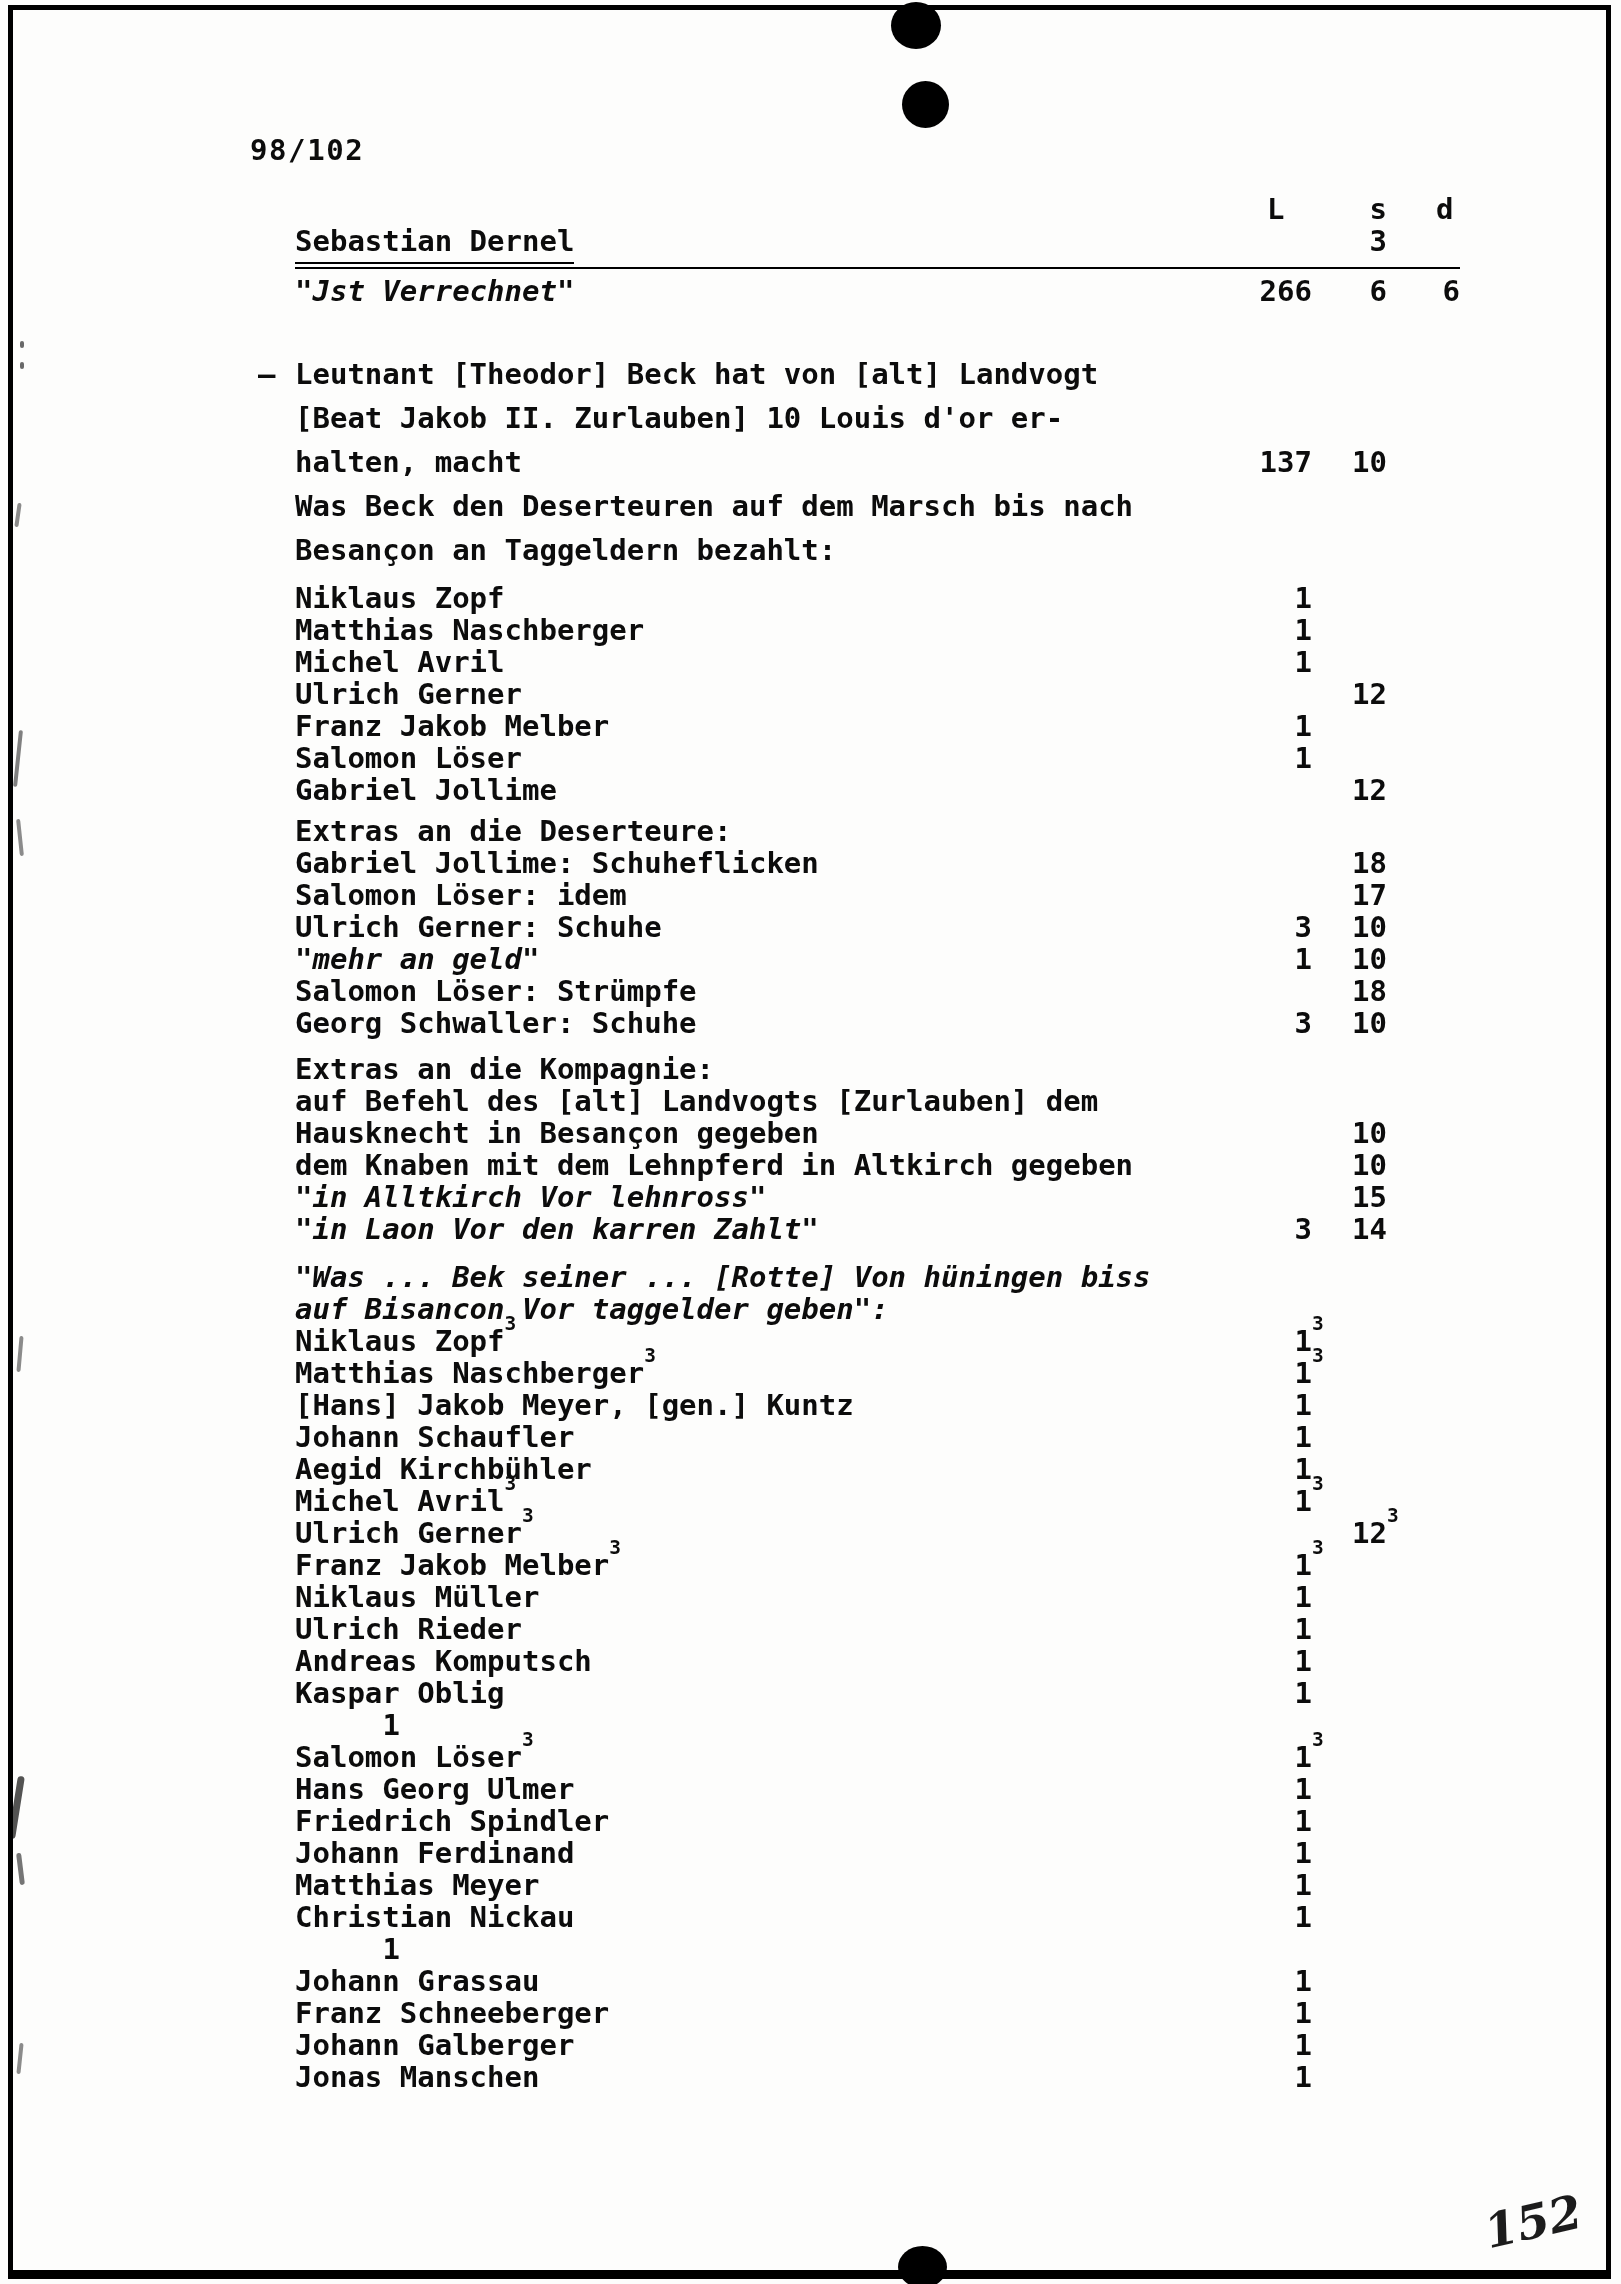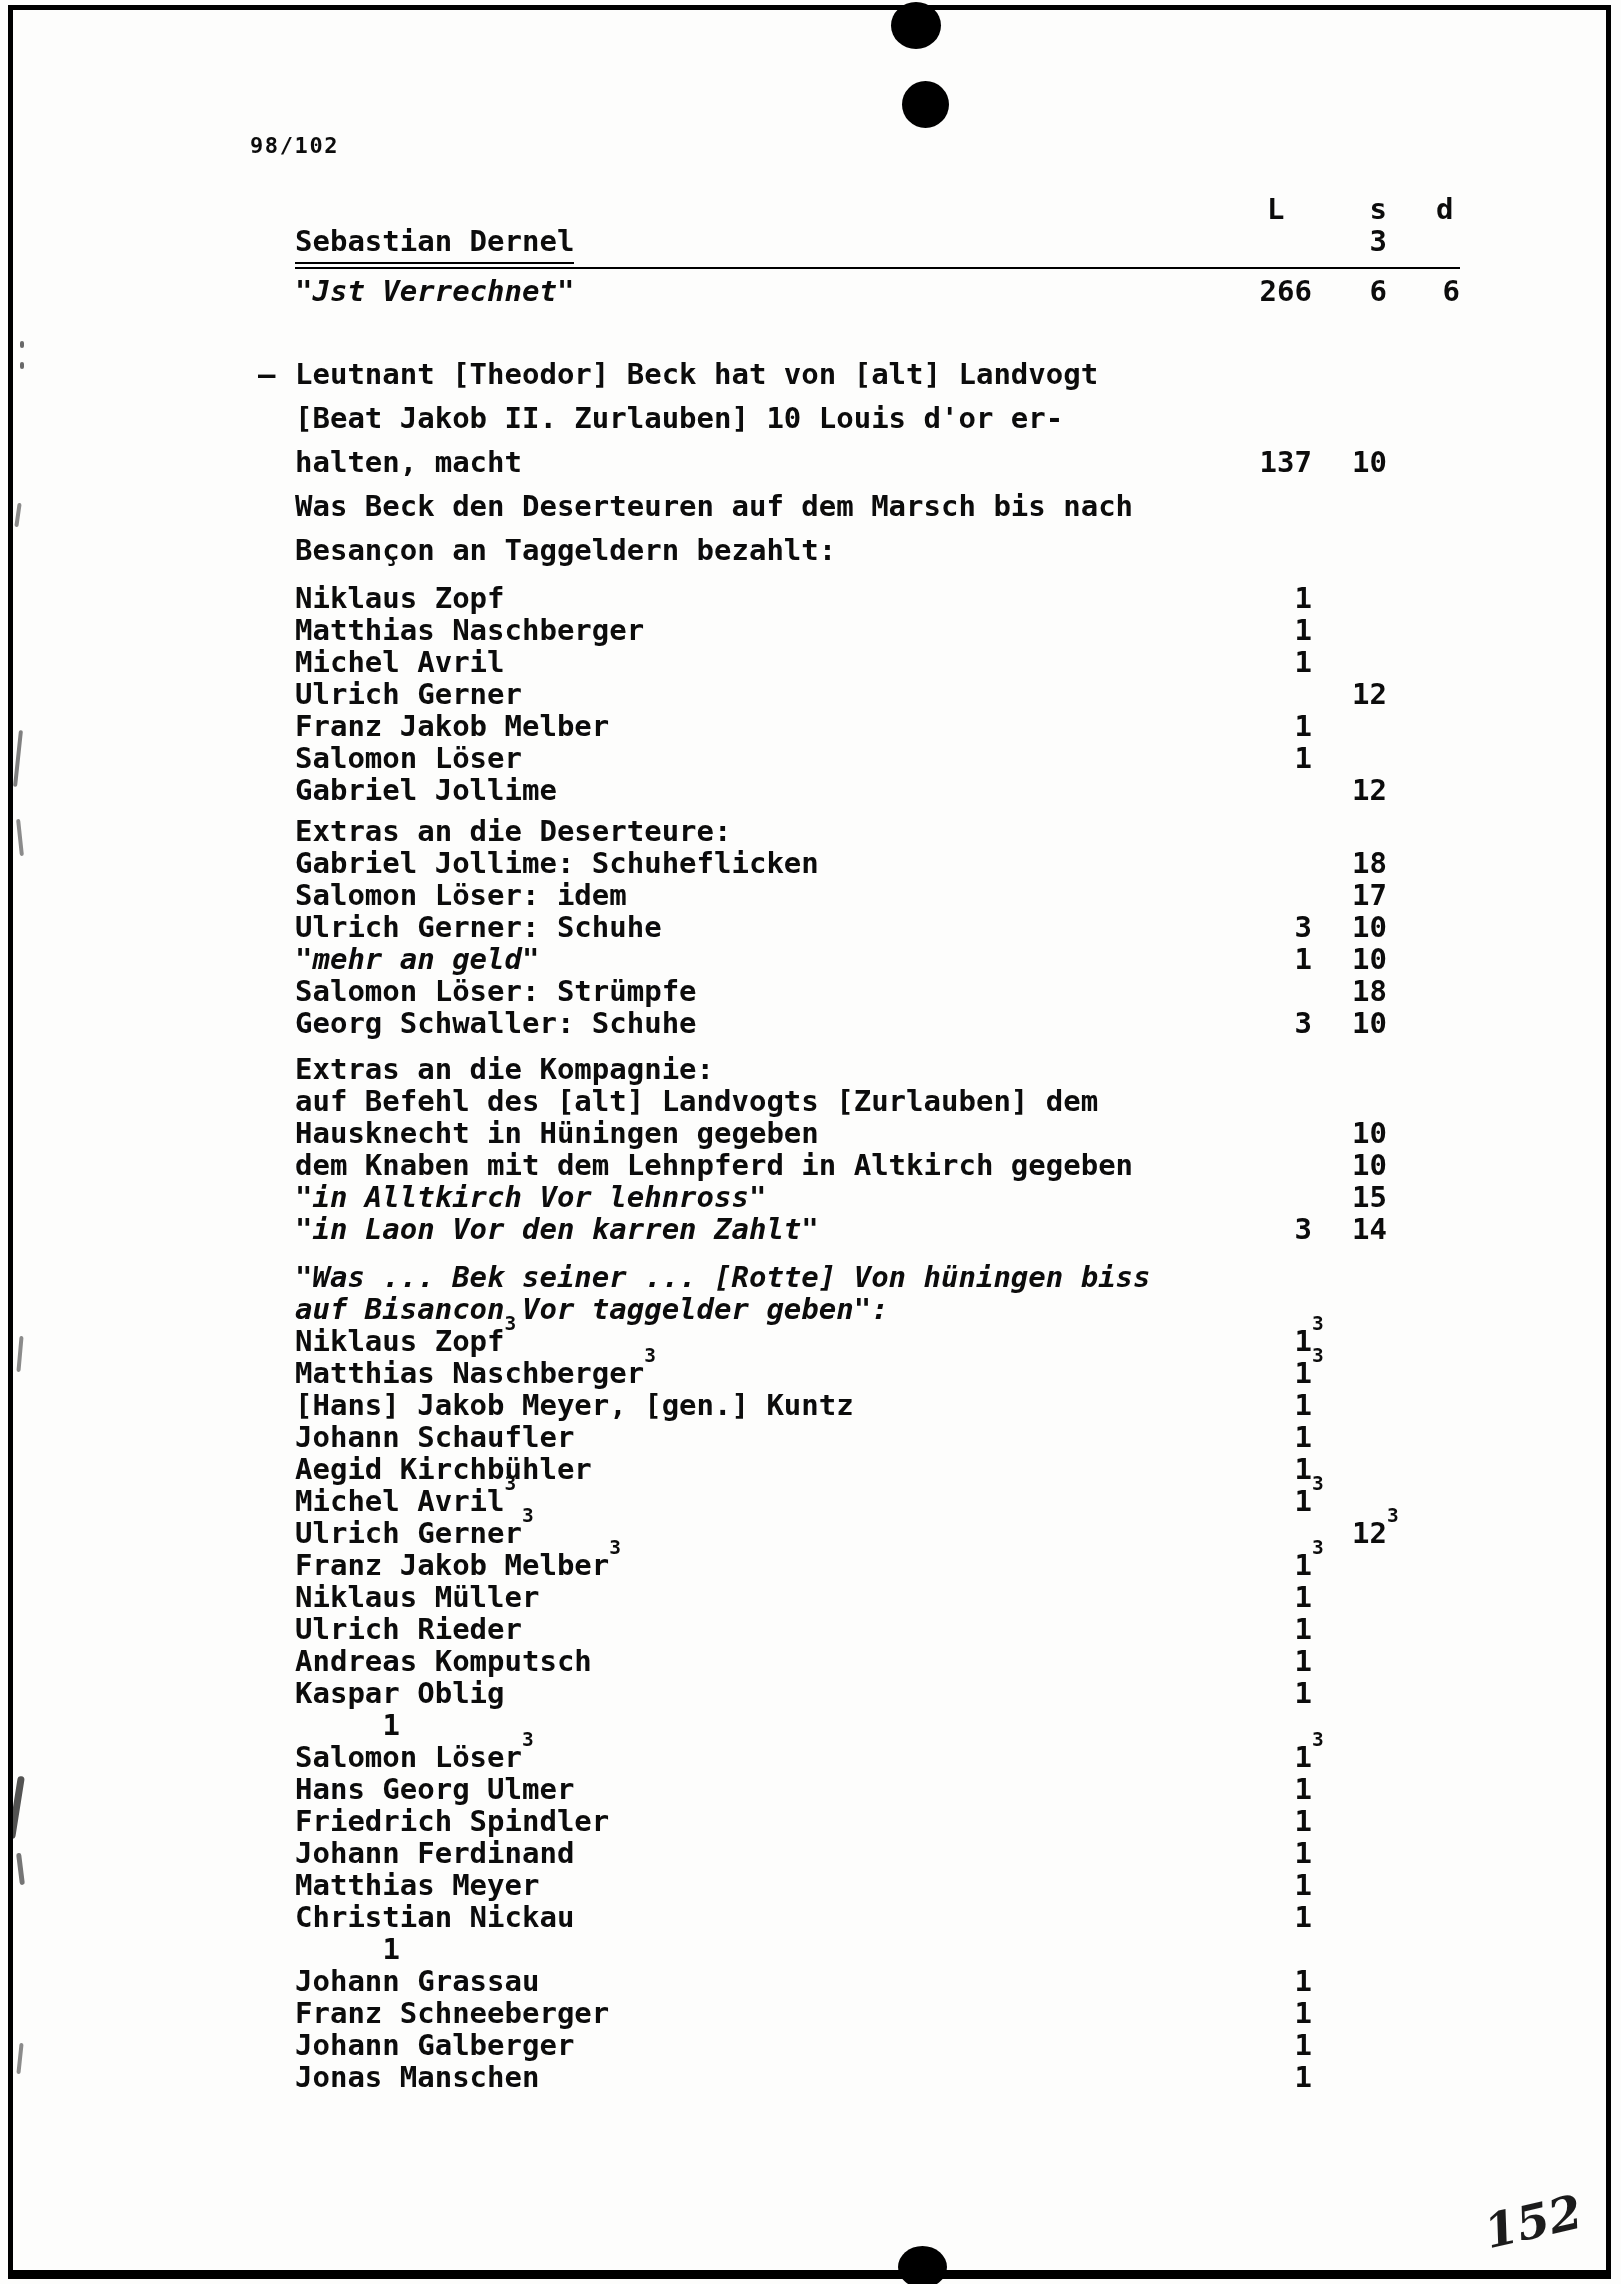--- a/index.html
+++ b/index.html
@@ -7,21 +7,21 @@
   body { width:1622px; height:2284px; position:relative; overflow:hidden;
          font-family:"DejaVu Sans Mono", monospace; font-weight:700; color:#0c0c0c; }
   .sheet { position:absolute; inset:0; background:#fdfdfc; }
   .frame { position:absolute; left:8px; top:4.9px; right:11.4px; bottom:4.9px;
            border:5.7px solid #000; border-bottom-width:9.7px; }
   .hole { position:absolute; background:#000; border-radius:50%; }
   .hole-1 { width:50px; height:47px; left:891px; top:1.6px; }
   .hole-2 { width:47px; height:47px; left:902px; top:81px; }
   .hole-3 { width:49px; height:42px; left:898px; top:2246px; }
 
-  .page-number { position:absolute; left:250px; top:133px; font-size:22px; letter-spacing:1.6px; }
+  .page-number { position:absolute; left:250px; top:133px; font-size:29px; letter-spacing:1.6px; }
 
   .content { position:absolute; left:295px; top:193px; width:1165px; }
   .section { width:100%; }
   .row { display:flex; align-items:baseline; position:relative;
          line-height:32px; font-size:29px; white-space:nowrap; }
   .row.para { line-height:44px; }
   .txt { flex:1 1 auto; overflow:visible; }
   .col { flex:0 0 auto; text-align:right; white-space:nowrap; }
   .col-L { width:105px; }
   .col-s { width:75px; }
@@ -240,21 +240,21 @@
   </div>
         <div class="row">
 
     <div class="txt"><span>auf Befehl des [alt] Landvogts [Zurlauben] dem</span></div>
     <div class="col col-L"></div>
     <div class="col col-s"></div>
     <div class="col col-d"></div>
   </div>
         <div class="row">
 
-    <div class="txt"><span>Hausknecht in Hüningen gegeben</span></div>
+    <div class="txt"><span>Hausknecht in Besançon gegeben</span></div>
     <div class="col col-L"></div>
     <div class="col col-s"><span>10</span></div>
     <div class="col col-d"></div>
   </div>
         <div class="row">
 
     <div class="txt"><span>dem Knaben mit dem Lehnpferd in Altkirch gegeben</span></div>
     <div class="col col-L"></div>
     <div class="col col-s"><span>10</span></div>
     <div class="col col-d"></div>

